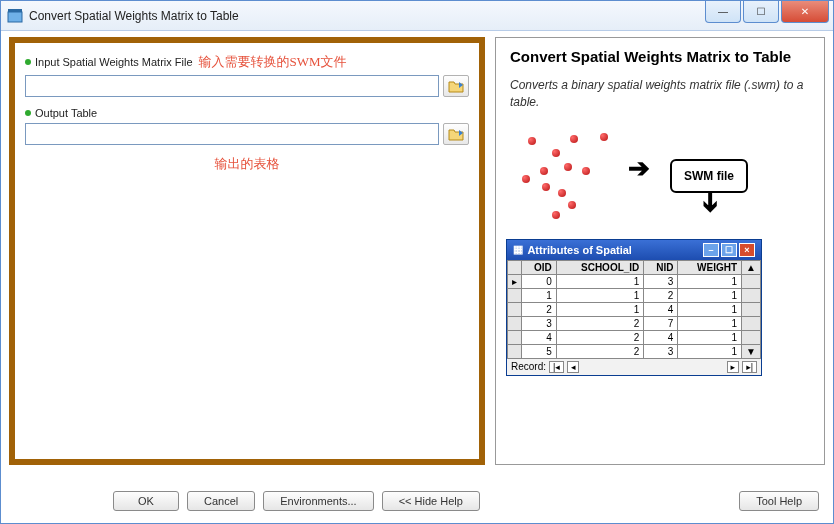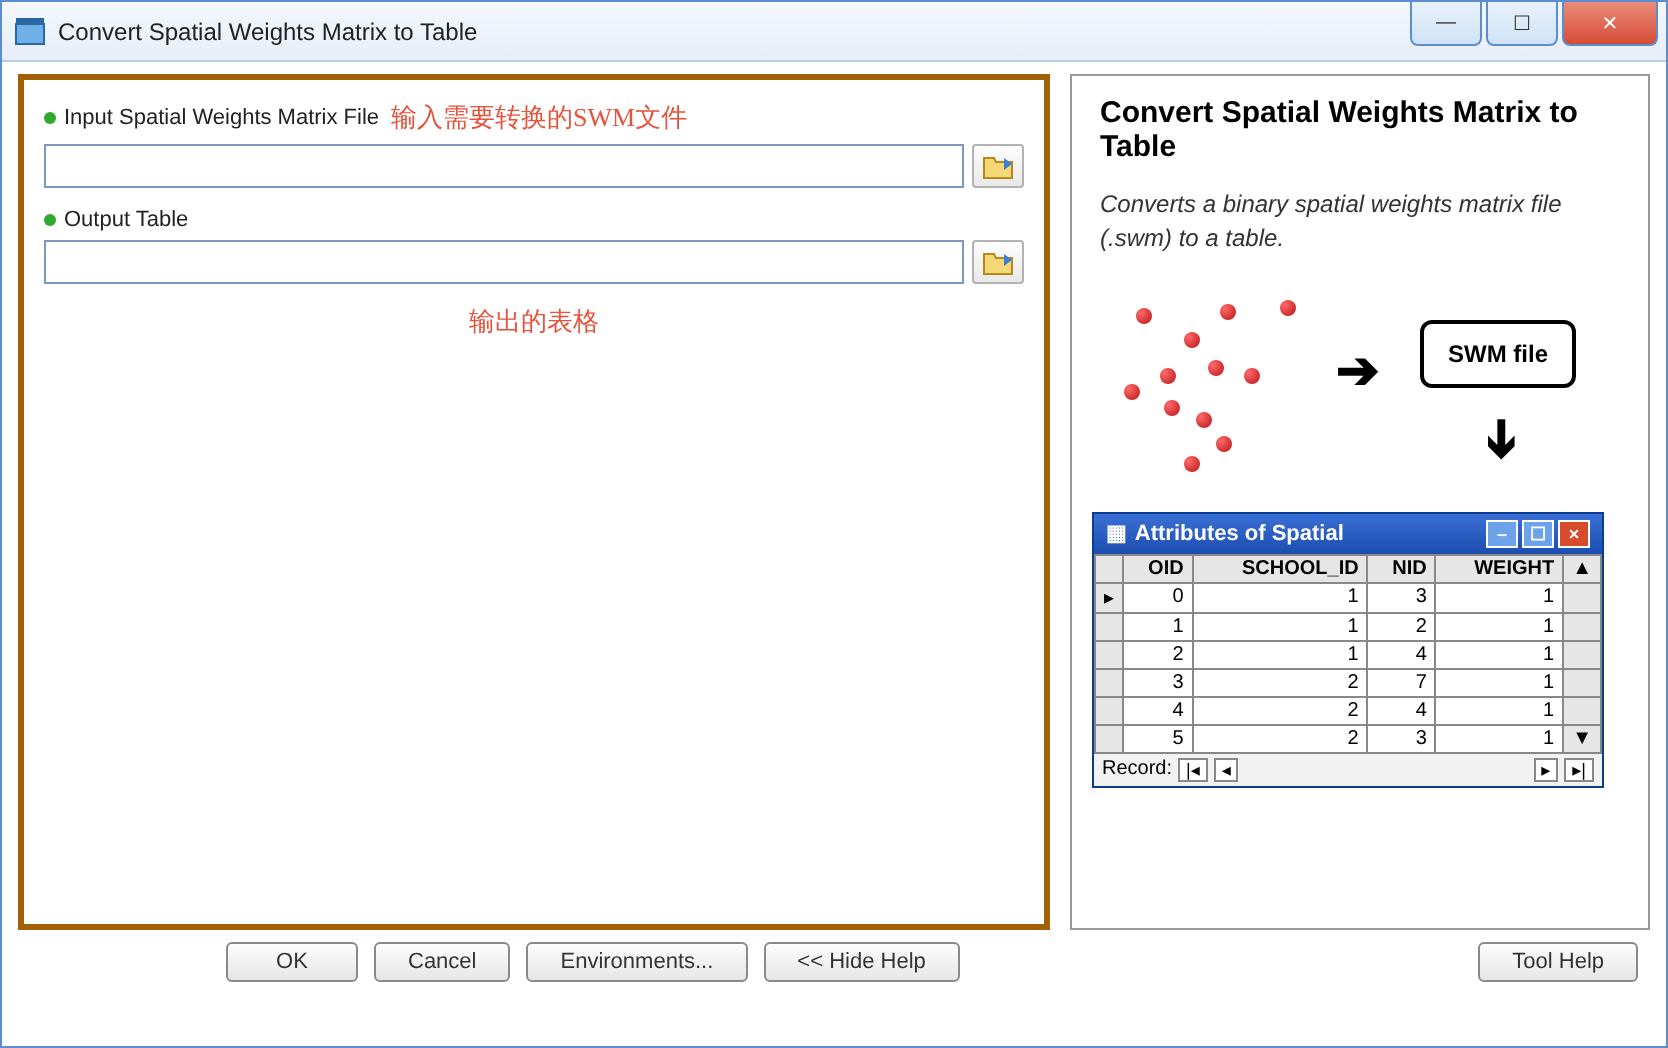--- a/index.html
+++ b/index.html
@@ -5,49 +5,49 @@
   * { box-sizing: border-box; font-family: "Segoe UI", Tahoma, sans-serif; }
   body { margin: 0; background: #fff; width: 834px; height: 524px; position: relative; overflow: hidden; }
   .window { width: 834px; height: 524px; border: 1px solid #5c8dcf; }
   .titlebar { height: 30px; background: linear-gradient(#f4f8fd,#e6eef8); border-bottom:1px solid #b7cce8; display:flex; align-items:center; padding:0 6px; position:relative; }
   .titlebar .app-icon { width:16px; height:16px; margin-right:6px; }
   .titlebar .title { font-size:12px; color:#222; }
   .winbtns { position:absolute; right:4px; top:0; display:flex; gap:2px; }
   .winbtn { width:36px; height:22px; border:1px solid #5c8dcf; border-top:none; border-radius:0 0 4px 4px; background:linear-gradient(#e8f1fb,#cfe3f7); display:flex; align-items:center; justify-content:center; font-size:10px; color:#333; }
   .winbtn.close { background:linear-gradient(#e98c7a,#d64c36); color:#fff; width:48px; }
   .client { display:flex; height:440px; }
-  .leftpane { width:516px; border:3px solid #a16207; margin:6px 0 6px 8px; padding:10px 10px; position:relative; background:#fff; overflow:hidden; }
+  .leftpane { width:476px; border:6px solid #a16207; margin:6px 0 6px 8px; padding:10px 10px; position:relative; background:#fff; overflow:hidden; }
   .rightpane { flex:1; border:1px solid #999; margin:6px 8px 6px 10px; padding:10px 14px; background:#fff; overflow:hidden; }
   .param-label { font-size:11px; font-family:"Courier New",monospace; color:#222; display:flex; align-items:center; gap:4px; }
   .bullet-g { width:6px; height:6px; background:#2faa2f; border-radius:50%; display:inline-block; }
   .annot { color:#e6523c; font-size:13px; font-family:"SimSun","Segoe UI"; }
   .annot.inline { margin-left:2px; }
   .field-row { display:flex; gap:4px; align-items:center; margin:4px 0 10px 0; }
   .text-input { flex:1; height:22px; border:1px solid #7a99bf; background:#fff; padding:2px 4px; font-size:12px; }
   .browse-btn { width:26px; height:22px; border:1px solid #b2b2b2; background:linear-gradient(#fefefe,#e8e8e8); display:flex; align-items:center; justify-content:center; border-radius:2px; cursor:pointer; }
   .folder-ic { width:16px; height:14px; position:relative; }
   .help-h2 { font-size:15px; font-weight:bold; margin:0 0 12px 0; }
   .help-p { font-size:12px; color:#333; line-height:1.4; margin:0 0 18px 0;font-style:italic; }
   .diagram { position:relative; width:256px; height:280px; margin-top:10px; }
   .dot { position:absolute; width:8px; height:8px; border-radius:50%; background:radial-gradient(circle at 30% 30%, #ff6a6a, #b81414); }
   .arrow-r { position:absolute; font-size:26px; color:#000; font-weight:bold; }
-  .swm-box { position:absolute; border:2px solid #000; border-radius:6px; padding:8px 12px; font-size:12px; font-weight:bold; background:#fff; }
+  .swm-box { position:absolute; border:2px solid #000; border-radius:6px; padding:8px 12px; font-size:12px; font-weight:bold; background:#fff;margin-top:16px; }
   .attr-win { position:absolute; width:256px; border:1px solid #0a3d91; background:#f2f2f2; }
   .attr-title { background:linear-gradient(#3a70d6,#1d4db0); color:#fff; font-size:11px; font-weight:bold; padding:3px 6px; display:flex; align-items:center; gap:4px; }
   .attr-ctl { margin-left:auto; display:flex; gap:2px; }
   .attr-cb { width:16px; height:14px; border:1px solid #fff; background:#6ca3ea; font-size:9px; color:#fff; display:flex; align-items:center; justify-content:center; }
   .attr-cb.cl { background:#d64c2c; }
   .attr-table { width:100%; border-collapse:collapse; font-size:10px; background:#fff; }
   .attr-table th, .attr-table td { border:1px solid #888; padding:1px 4px; text-align:right; background:#fff; }
   .attr-table th { background:#e6e6e6; font-weight:bold; }
   .attr-table td.rowhdr { background:#e6e6e6; width:14px; }
   .attr-table td.sc { width:16px; background:#e6e6e6; }
   .nav { font-size:10px; padding:2px 4px; display:flex; align-items:center; gap:3px; background:#f2f2f2; }
   .navbtn { border:1px solid #888; padding:0 3px; background:#fff; font-size:9px; }
-  .button-bar { height:40px; display:flex; align-items:flex-start; padding:0 14px; gap:8px; }
+  .button-bar { height:40px; display:flex; align-items:flex-end; padding:0 14px; gap:8px; }
   .btn { border:1px solid #8a8a8a; border-radius:3px; background:linear-gradient(#fdfdfd,#e6e6e6); padding:3px 16px; font-size:11px; color:#333; cursor:pointer; min-width:66px; text-align:center; }
   .button-bar .spacer { flex:1; }
   .watermark { position:absolute; bottom:4px; right:14px; font-size:12px; color:#aaa; letter-spacing:1px; font-family:monospace; }
 </style>
 </head>
 <body>
 
 <div class="window">
   <div class="titlebar">
     <svg class="app-icon" viewBox="0 0 16 16">

